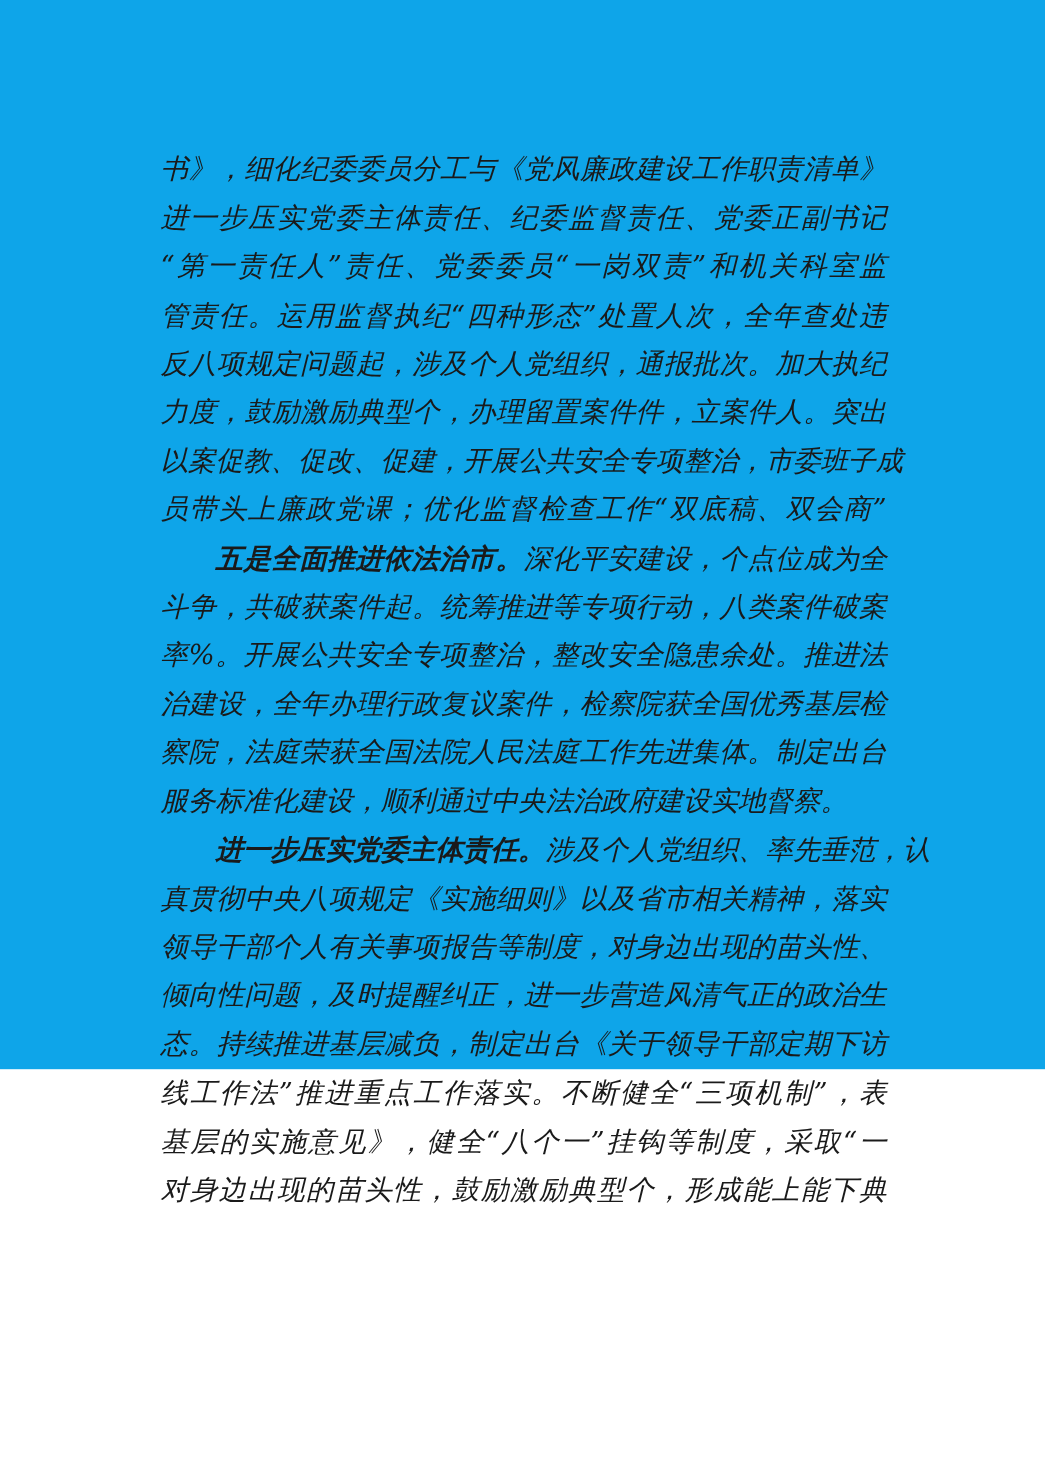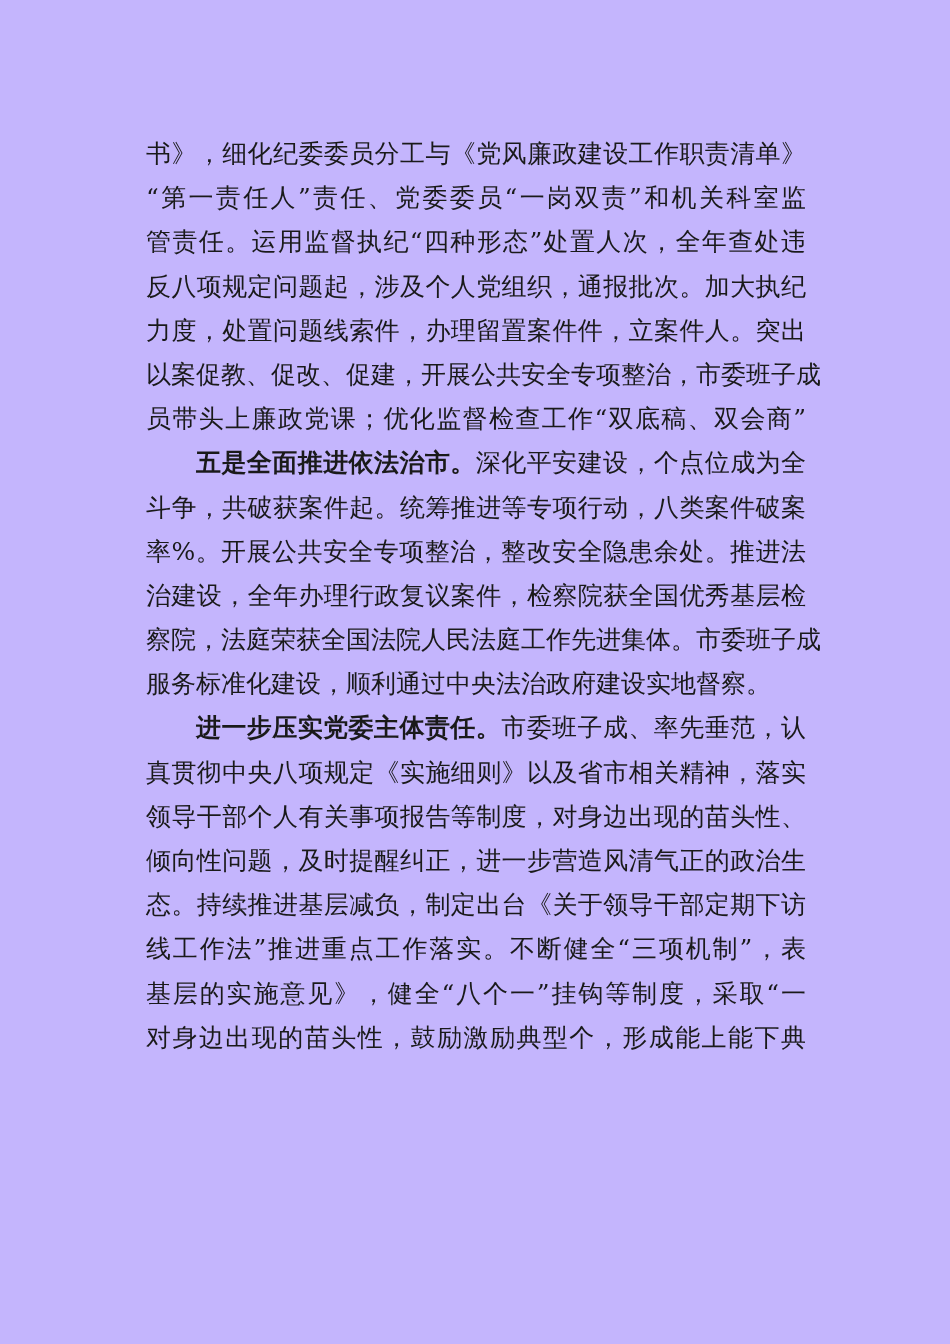--- a/index.html
+++ b/index.html
@@ -1,18 +1,18 @@
 <!DOCTYPE html>
 <html><head>
 <meta charset="utf-8">
 <style>
   html, body { margin: 0; padding: 0; background: #ffffff; }
   body { width: 950px; height: 1344px; position: relative; overflow: hidden; }
   .page {
-    position: absolute; left: 0; top: 0; width: 950px; height: 1344px; background: #c4b5fd;
+    position: absolute; left: 0; top: 0; width: 950px; height: 972px; background: #0ea5e9; font-style: italic;
   }
   .text-block {
     position: absolute; left: 146px; top: 132px; width: 660px;
     font-family: "DejaVu Serif", "Liberation Serif", serif;
     font-size: 25px; color: #1a1a1a;
   }
   .line {
     display: block; height: 44.2px; line-height: 44.2px;
     text-align: justify; text-align-last: justify; white-space: nowrap;
     overflow: visible;
@@ -21,35 +21,36 @@
   .line.indent { padding-left: 50px; }
   .bold { font-weight: bold; font-family: "DejaVu Sans", "Liberation Sans", sans-serif; }
 </style>
 </head>
 <body>
 
 <div class="page">
   <div class="text-block">
 
     <span class="line">书》，细化纪委委员分工与《党风廉政建设工作职责清单》</span>
+    <span class="line">进一步压实党委主体责任、纪委监督责任、党委正副书记</span>
     <span class="line">“第一责任人”责任、党委委员“一岗双责”和机关科室监</span>
     <span class="line">管责任。运用监督执纪“四种形态”处置人次，全年查处违</span>
     <span class="line">反八项规定问题起，涉及个人党组织，通报批次。加大执纪</span>
-    <span class="line">力度，处置问题线索件，办理留置案件件，立案件人。突出</span>
+    <span class="line">力度，鼓励激励典型个，办理留置案件件，立案件人。突出</span>
     <span class="line">以案促教、促改、促建，开展公共安全专项整治，市委班子成</span>
     <span class="line">员带头上廉政党课；优化监督检查工作“双底稿、双会商”</span>
 
     <span class="line indent"><span class="bold">五是全面推进依法治市。</span><span>深化平安建设，个点位成为全</span></span>
     <span class="line">斗争，共破获案件起。统筹推进等专项行动，八类案件破案</span>
     <span class="line">率%。开展公共安全专项整治，整改安全隐患余处。推进法</span>
     <span class="line">治建设，全年办理行政复议案件，检察院获全国优秀基层检</span>
-    <span class="line">察院，法庭荣获全国法院人民法庭工作先进集体。市委班子成</span>
+    <span class="line">察院，法庭荣获全国法院人民法庭工作先进集体。制定出台</span>
     <span class="line last">服务标准化建设，顺利通过中央法治政府建设实地督察。</span>
 
-    <span class="line indent"><span class="bold">进一步压实党委主体责任。</span><span>市委班子成、率先垂范，认</span></span>
+    <span class="line indent"><span class="bold">进一步压实党委主体责任。</span><span>涉及个人党组织、率先垂范，认</span></span>
     <span class="line">真贯彻中央八项规定《实施细则》以及省市相关精神，落实</span>
     <span class="line">领导干部个人有关事项报告等制度，对身边出现的苗头性、</span>
     <span class="line">倾向性问题，及时提醒纠正，进一步营造风清气正的政治生</span>
     <span class="line">态。持续推进基层减负，制定出台《关于领导干部定期下访</span>
     <span class="line">线工作法”推进重点工作落实。不断健全“三项机制”，表</span>
     <span class="line">基层的实施意见》，健全“八个一”挂钩等制度，采取“一</span>
     <span class="line">对身边出现的苗头性，鼓励激励典型个，形成能上能下典</span>
 
   </div>
 </div>

